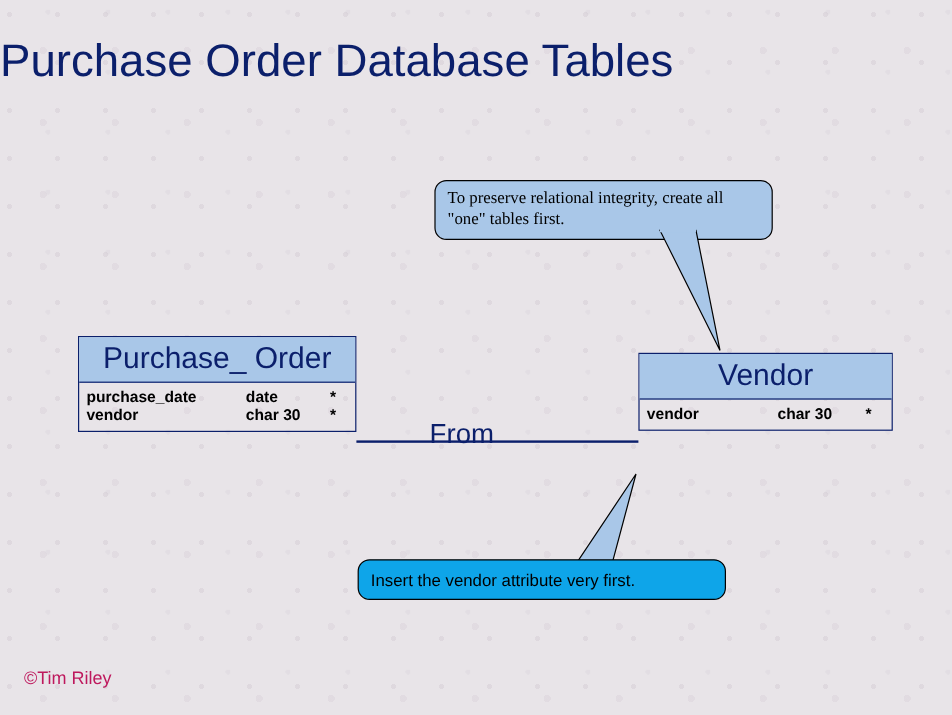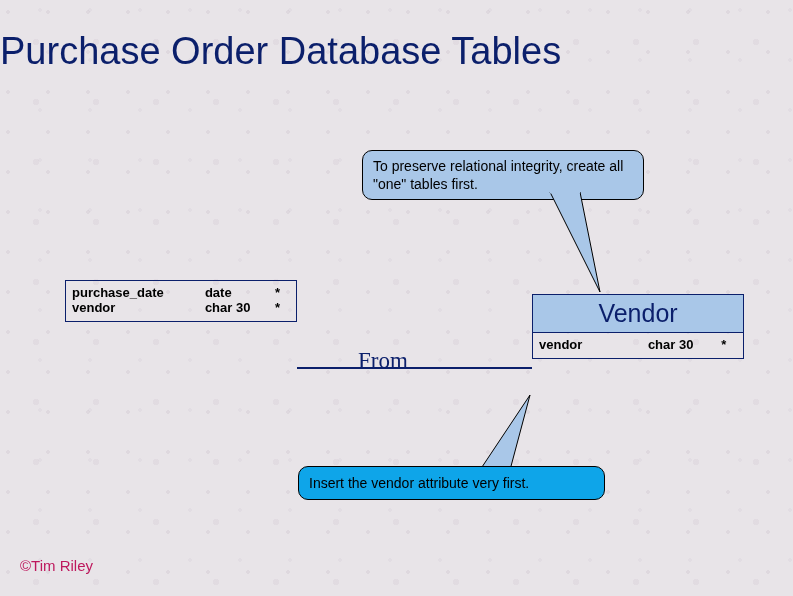--- a/index.html
+++ b/index.html
@@ -33,20 +33,21 @@
     border-radius: 10px;
     font-size: 14px;
     color: #000;
     padding: 6px 10px;
     line-height: 1.3;
   }
   .callout1 {
     top: 150px;
     left: 362px;
     width: 260px;
+    font-family: Liberation Serif, serif;
   }
   .entity {
     position: absolute;
     border: 1.5px solid #0b1f6b;
   }
   .entity-header {
     background: #a9c7e8;
     border-bottom: 1.5px solid #0b1f6b;
     text-align: center;
     color: #0b1f6b;
@@ -87,21 +88,20 @@
     width: 235px;
     height: 2px;
     background: #0b1f6b;
   }
   .rel-label {
     position: absolute;
     top: 348px;
     left: 358px;
     font-size: 23px;
     color: #0b1f6b;
-    font-family: Liberation Serif, serif;
   }
   .callout2 {
     position: absolute;
     top: 466px;
     left: 298px;
     width: 285px;
     background: #0ea5e9;
     border: 1px solid #000;
     border-radius: 10px;
     font-size: 14px;
@@ -125,20 +125,21 @@
 
 <div class="title">Purchase Order Database Tables</div>
 
 <div class="callout callout1">To preserve relational integrity, create all "one" tables first.</div>
 <svg class="pointer" style="top:192px;left:540px" width="80" height="110">
   <polygon points="10,0 40,0 60,100" fill="#a9c7e8" stroke="#000" stroke-width="1"></polygon>
   <line x1="10" y1="0" x2="40" y2="0" stroke="#a9c7e8" stroke-width="3"></line>
 </svg>
 
 <div class="entity po-entity">
+  <div class="entity-header">Purchase_ Order</div>
   <div class="entity-body">
     <table>
       <tbody>
           <tr>
         <td>purchase_date</td>
         <td>date</td>
         <td>*</td>
       </tr>
       <tr>
         <td>vendor</td>

